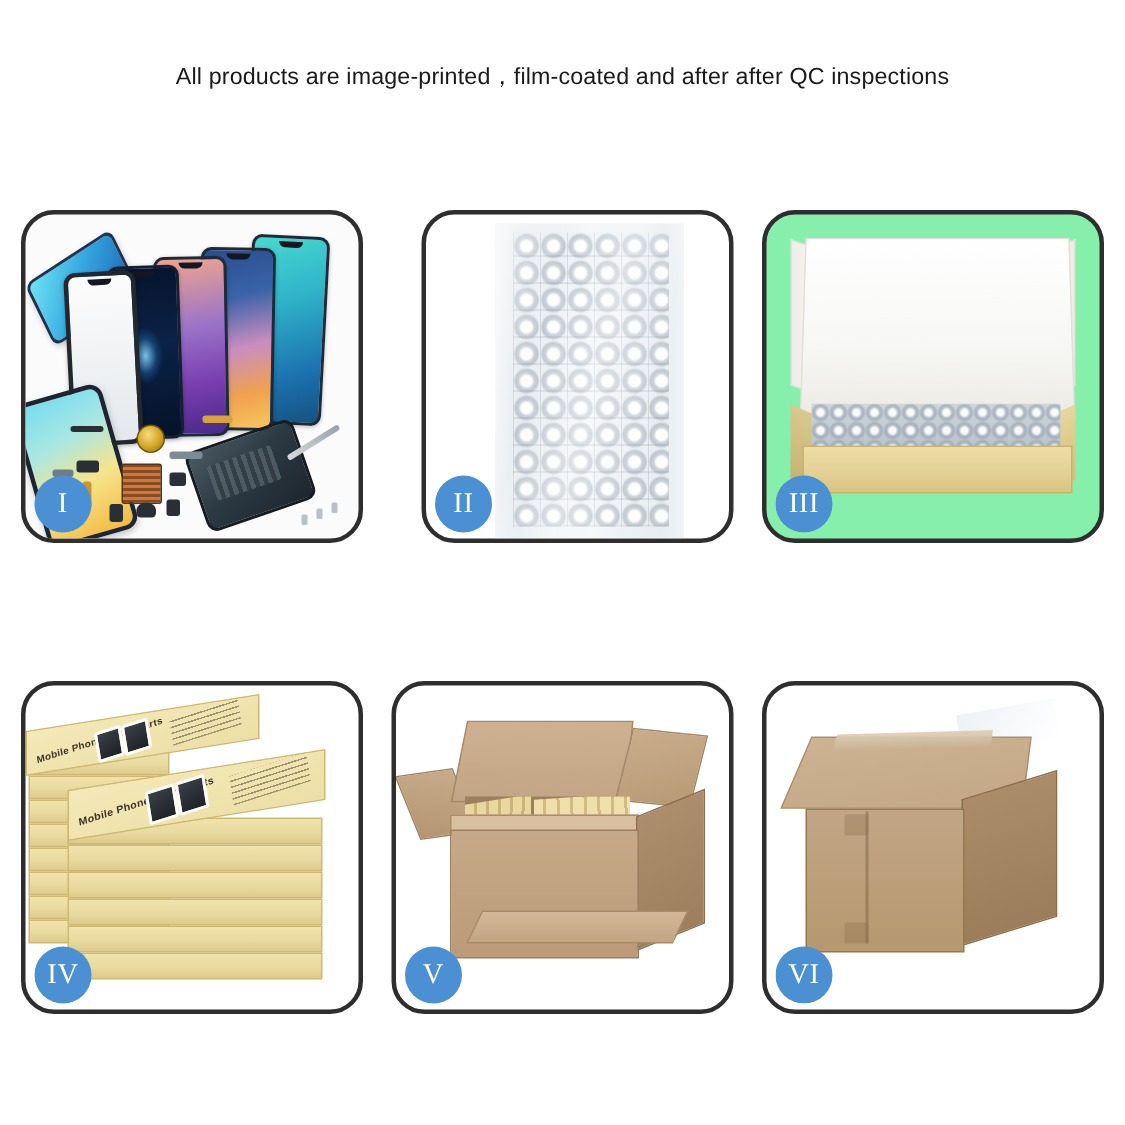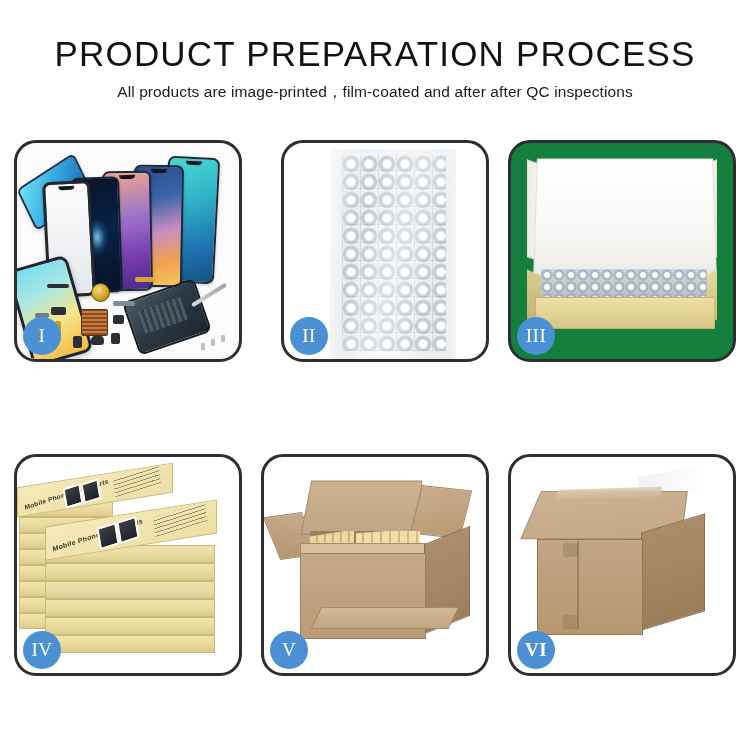--- a/index.html
+++ b/index.html
@@ -239,21 +239,21 @@
       repeating-linear-gradient(0deg, rgba(120,135,150,.18) 0 1px, transparent 1px 18px);
   }
   .wrap-shine {
     position: absolute;
     left: 46px; top: 6px;
     width: 126px; height: 210px;
     background: linear-gradient(105deg, rgba(255,255,255,.55) 0%, rgba(255,255,255,0) 28%, rgba(255,255,255,.4) 52%, rgba(255,255,255,0) 78%);
   }
 
   
-  .p3 { background:#15803d; }
+  .p3 { background:#86efac; }
   .lid-back {
     position: absolute;
     left: 24px; top: 14px;
     width: 178px; height: 120px;
     background: linear-gradient(180deg,#ffffff 0%,#f7f7f5 60%,#eceae4 100%);
     border: 1px solid #e2e0d8;
     transform: perspective(300px) rotateX(6deg);
   }
   .lid-flapL {
     position: absolute;
@@ -391,21 +391,21 @@
     transform: skewY(-9deg);
   }
   .yslats-b {
     position: absolute;
     left: 46px; top: 0; width: 64px; height: 30px;
     background: repeating-linear-gradient(88deg,#efe0ab 0 7px,#d2bb80 7px 9px);
     transform: skewY(-4deg);
   }
 
   
-  .p6 { background:#ffffff;font-weight:bold; }
+  .p6 { background:#ffffff; }
   .sc-top {
     position: absolute;
     left: 20px; top: 28px; width: 152px; height: 56px;
     background: linear-gradient(170deg,#cdb392 0%,#c3a787 100%);
     transform: perspective(340px) rotateX(34deg) skewX(-13deg);
     border: 1px solid #a98d6a;
   }
   .sc-front {
     position: absolute;
     left: 26px; top: 82px; width: 104px; height: 94px;
@@ -440,21 +440,20 @@
     position: absolute;
     left: 128px; top: 14px; width: 66px; height: 26px;
     background: linear-gradient(120deg, rgba(236,240,244,.95), rgba(255,255,255,0));
     transform: rotate(-10deg);
   }
 </style>
 </head>
 <body>
 
 <div class="header">
-  <div class="title">PRODUCT PREPARATION PROCESS</div>
   <div class="subtitle">All products are image-printed，film-coated and after after QC inspections</div>
 </div>
 
 <div class="grid">
 
   <div class="panel p1">
     <div class="panel-inner">
       <div class="ph-blue-tilt"></div>
       <div class="ph ph-teal">
           <div class="notch"></div>

